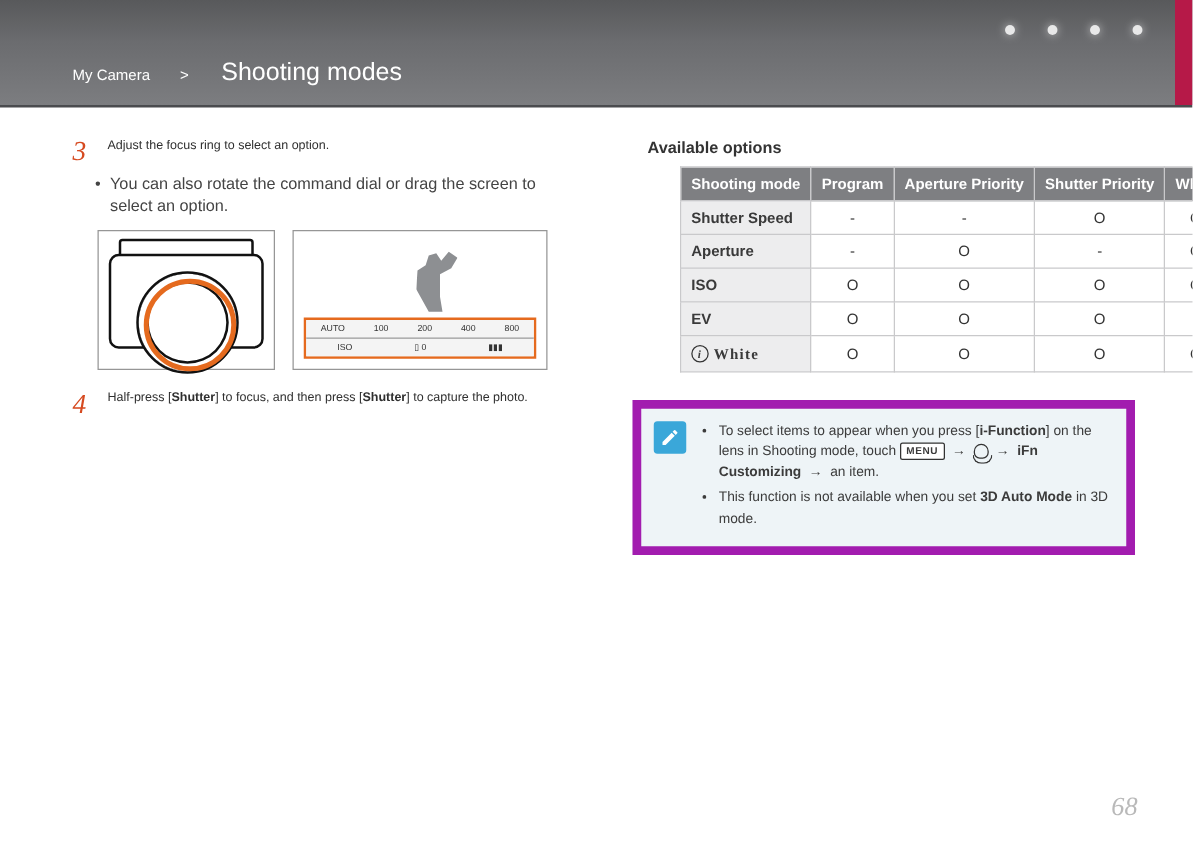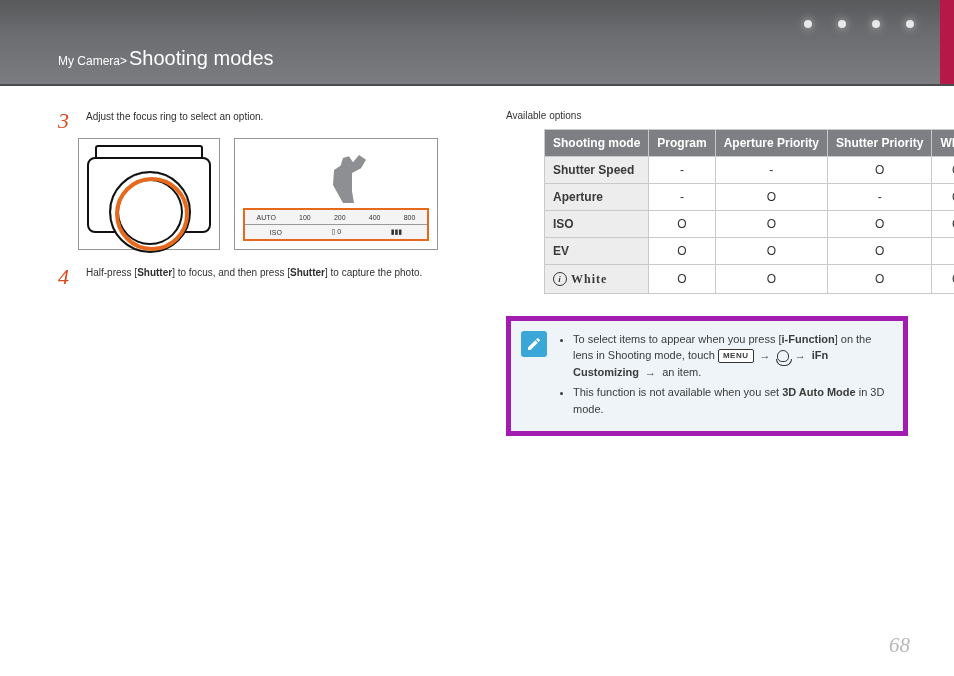--- a/index.html
+++ b/index.html
@@ -15,21 +15,21 @@
 .page{width:954px;height:676px;position:relative;overflow:hidden;}
 .header{
   position:absolute;left:0;top:0;right:0;height:84px;
   background:linear-gradient(180deg,#58595b 0%,#6b6c6f 40%,#7c7d80 100%);
   border-bottom:2px solid #4a4b4e;
   color:#fff;
 }
 .header .sparkles{position:absolute;right:40px;top:20px;display:flex;gap:26px;}
 .header .sparkle{width:8px;height:8px;border-radius:50%;background:rgba(255,255,255,.85);box-shadow:0 0 8px rgba(255,255,255,.6);}
 .header .accentTab{position:absolute;right:0;top:0;width:14px;height:84px;background:var(--accent);}
-.breadcrumb{position:absolute;left:58px;bottom:14px;font-size:12px;display:flex;align-items:baseline;gap:0;}
+.breadcrumb{position:absolute;left:58px;bottom:14px;font-size:12px;display:flex;align-items:baseline;gap:24px;}
 .breadcrumb .title{font-size:20px;font-weight:400;margin-left:2px;}
 .content{position:absolute;left:0;top:84px;right:0;bottom:0;padding:26px 46px 0 58px;display:flex;gap:46px;}
 .col{flex:1;min-width:0;}
 .leftCol{max-width:420px;}
 .step{display:flex;gap:10px;margin-bottom:6px;}
 .stepNum{color:#d64a20;font-family:Georgia,'Times New Roman',serif;font-style:italic;font-size:22px;line-height:1;min-width:18px;}
 .stepText{font-size:10px;color:#2f2f2f;line-height:1.35;}
 .subBullet{margin:4px 0 10px 30px;font-size:13px;color:#444;line-height:1.4;position:relative;}
 .subBullet:before{content:"•";position:absolute;left:-12px;top:0;}
 .figures{display:flex;gap:14px;margin:6px 0 16px 20px;}
@@ -39,28 +39,28 @@
 .cameraBody{position:absolute;left:8px;top:18px;width:120px;height:72px;border:2px solid #111;border-radius:8px;background:#fff;}
 .cameraTop{position:absolute;left:16px;top:6px;width:104px;height:14px;border:2px solid #111;border-radius:3px 3px 0 0;}
 .lens{position:absolute;left:30px;top:32px;width:78px;height:78px;border:2px solid #111;border-radius:50%;background:#fff;box-shadow:inset 0 0 0 6px #fff,inset 0 0 0 8px #111;}
 .ring{position:absolute;left:36px;top:38px;width:66px;height:66px;border:4px solid #e56a1e;border-radius:50%;}
 .screenInner{position:absolute;inset:4px;background:#fff;}
 .silhouette{position:absolute;left:84px;top:6px;width:50px;height:60px;background:#8d8f92;clip-path:polygon(40% 90%,20% 60%,22% 35%,35% 28%,40% 15%,52% 12%,60% 22%,72% 10%,86% 18%,76% 32%,58% 40%,58% 70%,62% 90%);}
 .scaleBox{position:absolute;left:4px;right:4px;bottom:4px;border:2px solid #e56a1e;}
 .scaleRow{height:14px;border-top:1px solid #999;display:flex;align-items:center;justify-content:space-around;font-size:7px;color:#333;background:#f4f4f4;}
 .scaleRow:first-child{border-top:none;}
 .boldInline{font-weight:700;}
-.rightCol h3{margin:0 0 8px 0;font-size:10px;font-weight:400;}
+.rightCol h3{margin:0 0 8px 12px;font-size:13px;font-weight:700;}
 table.opts{border-collapse:collapse;width:100%;font-size:12px;margin-left:38px;}
 table.opts th,table.opts td{border:1px solid #c9c9cb;padding:6px 8px;text-align:center;}
 table.opts thead th{background:var(--tableHead);color:#fff;font-weight:700;white-space:nowrap;}
 table.opts tbody th{background:var(--tableRowHead);text-align:left;font-weight:700;color:#3a3a3a;}
 .zoomLabel{font-family:Georgia,'Times New Roman',serif;letter-spacing:1px;display:inline-flex;align-items:center;gap:4px;}
 .zoomIcon{display:inline-flex;width:12px;height:12px;border:1.5px solid #333;border-radius:50%;align-items:center;justify-content:center;font-size:9px;font-style:italic;}
-.noteBox{margin-top:22px;border:5px solid #a21caf;background:var(--noteBg);padding:10px 12px 10px 48px;font-size:11px;color:#3b3b3b;position:relative;line-height:1.5;}
+.noteBox{margin-top:22px;border:7px solid #a21caf;background:var(--noteBg);padding:10px 12px 10px 48px;font-size:11px;color:#3b3b3b;position:relative;line-height:1.5;}
 .noteIcon{position:absolute;left:10px;top:10px;width:26px;height:26px;background:var(--noteIcon);border-radius:3px;display:flex;align-items:center;justify-content:center;}
 .noteIcon svg{width:16px;height:16px;fill:#fff;}
 .noteBox ul{margin:0;padding-left:14px;}
 .noteBox li{margin-bottom:4px;}
 .menuKey{display:inline-block;border:1px solid #333;border-radius:2px;padding:0 4px;font-size:8px;font-weight:700;letter-spacing:.5px;background:#fff;vertical-align:middle;}
 .userIcon{display:inline-block;width:10px;height:10px;border:1px solid #333;border-radius:50% 50% 40% 40%;position:relative;vertical-align:middle;}
 .userIcon:after{content:"";position:absolute;left:-2px;top:8px;width:14px;height:6px;border:1px solid #333;border-top:none;border-radius:0 0 8px 8px;}
 .arrow{margin:0 3px;}
 .pageNum{position:absolute;right:44px;bottom:18px;font-family:Georgia,'Times New Roman',serif;font-style:italic;font-size:21px;color:#b9b9b9;}
 </style>
@@ -84,20 +84,21 @@
     </div>
   </div>
 
   <div class="content">
     <div class="col leftCol">
 
       <div class="step">
         <div class="stepNum">3</div>
         <div class="stepText">Adjust the focus ring to select an option.</div>
       </div>
+      <div class="subBullet">You can also rotate the command dial or drag the screen to select an option.</div>
 
       <div class="figures">
         <div class="fig camera">
           <div class="cameraTop"></div>
           <div class="cameraBody"></div>
           <div class="lens"></div>
           <div class="ring"></div>
         </div>
         <div class="fig screen">
           <div class="screenInner">

